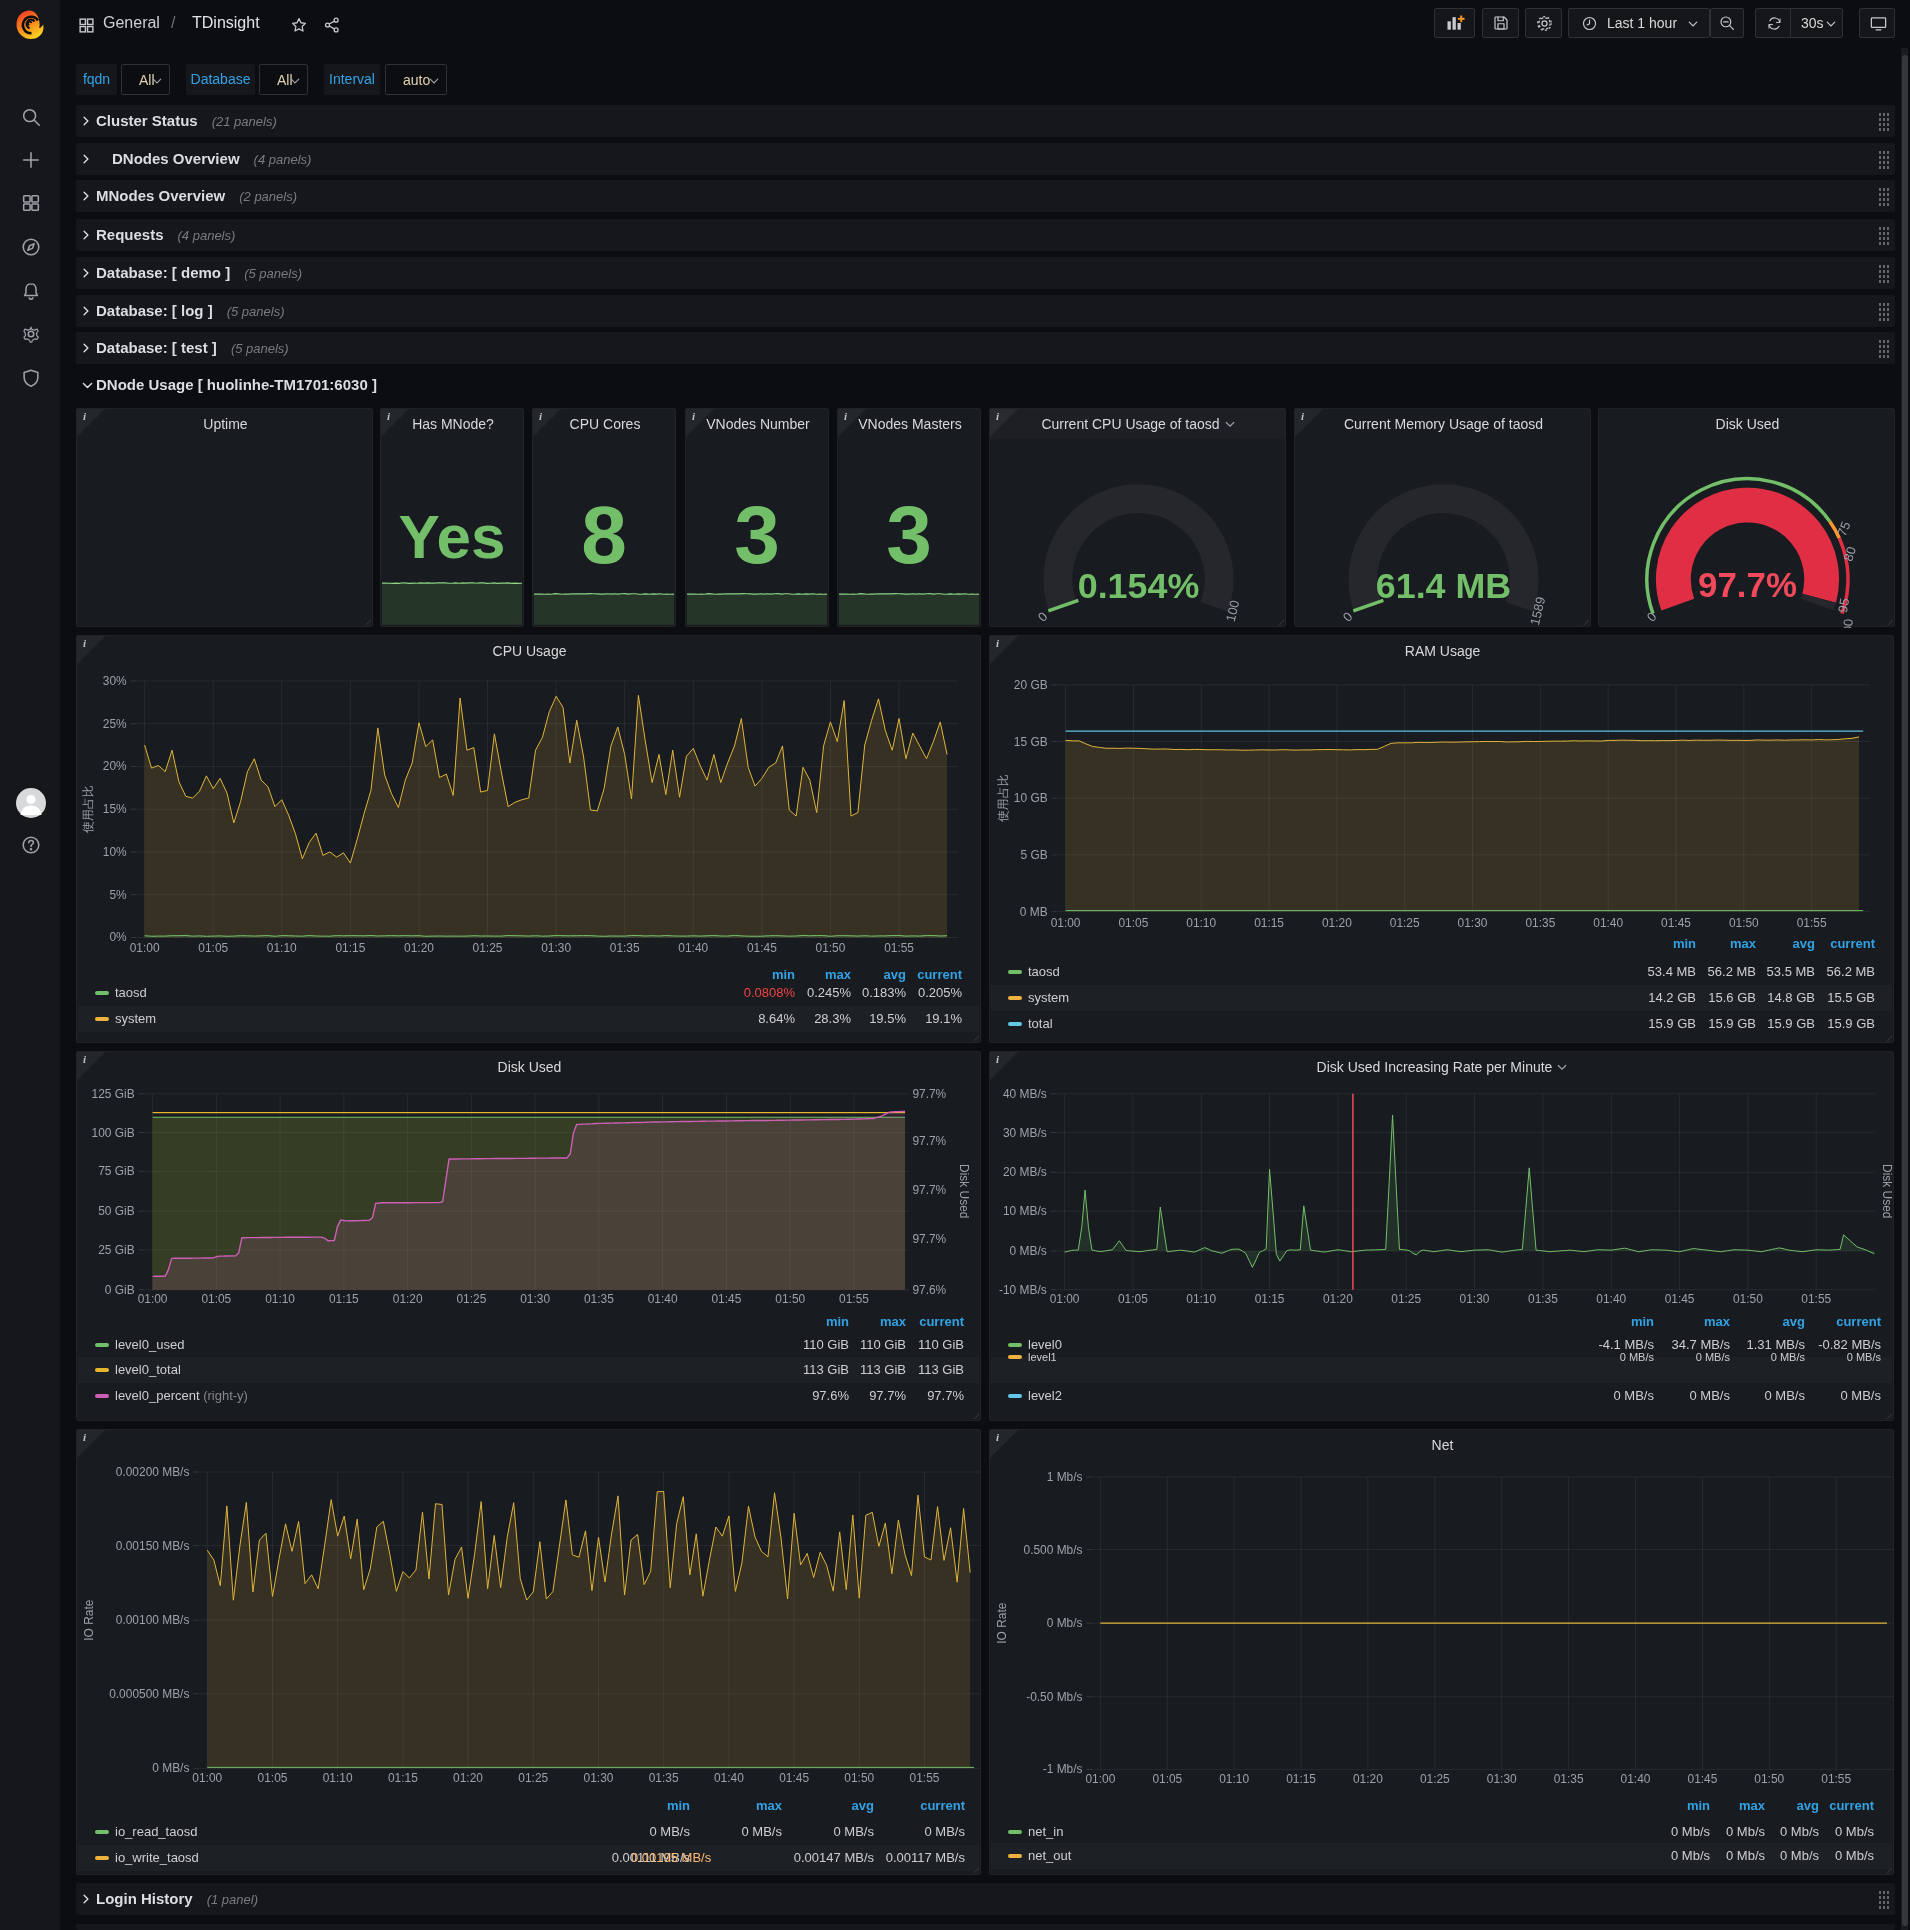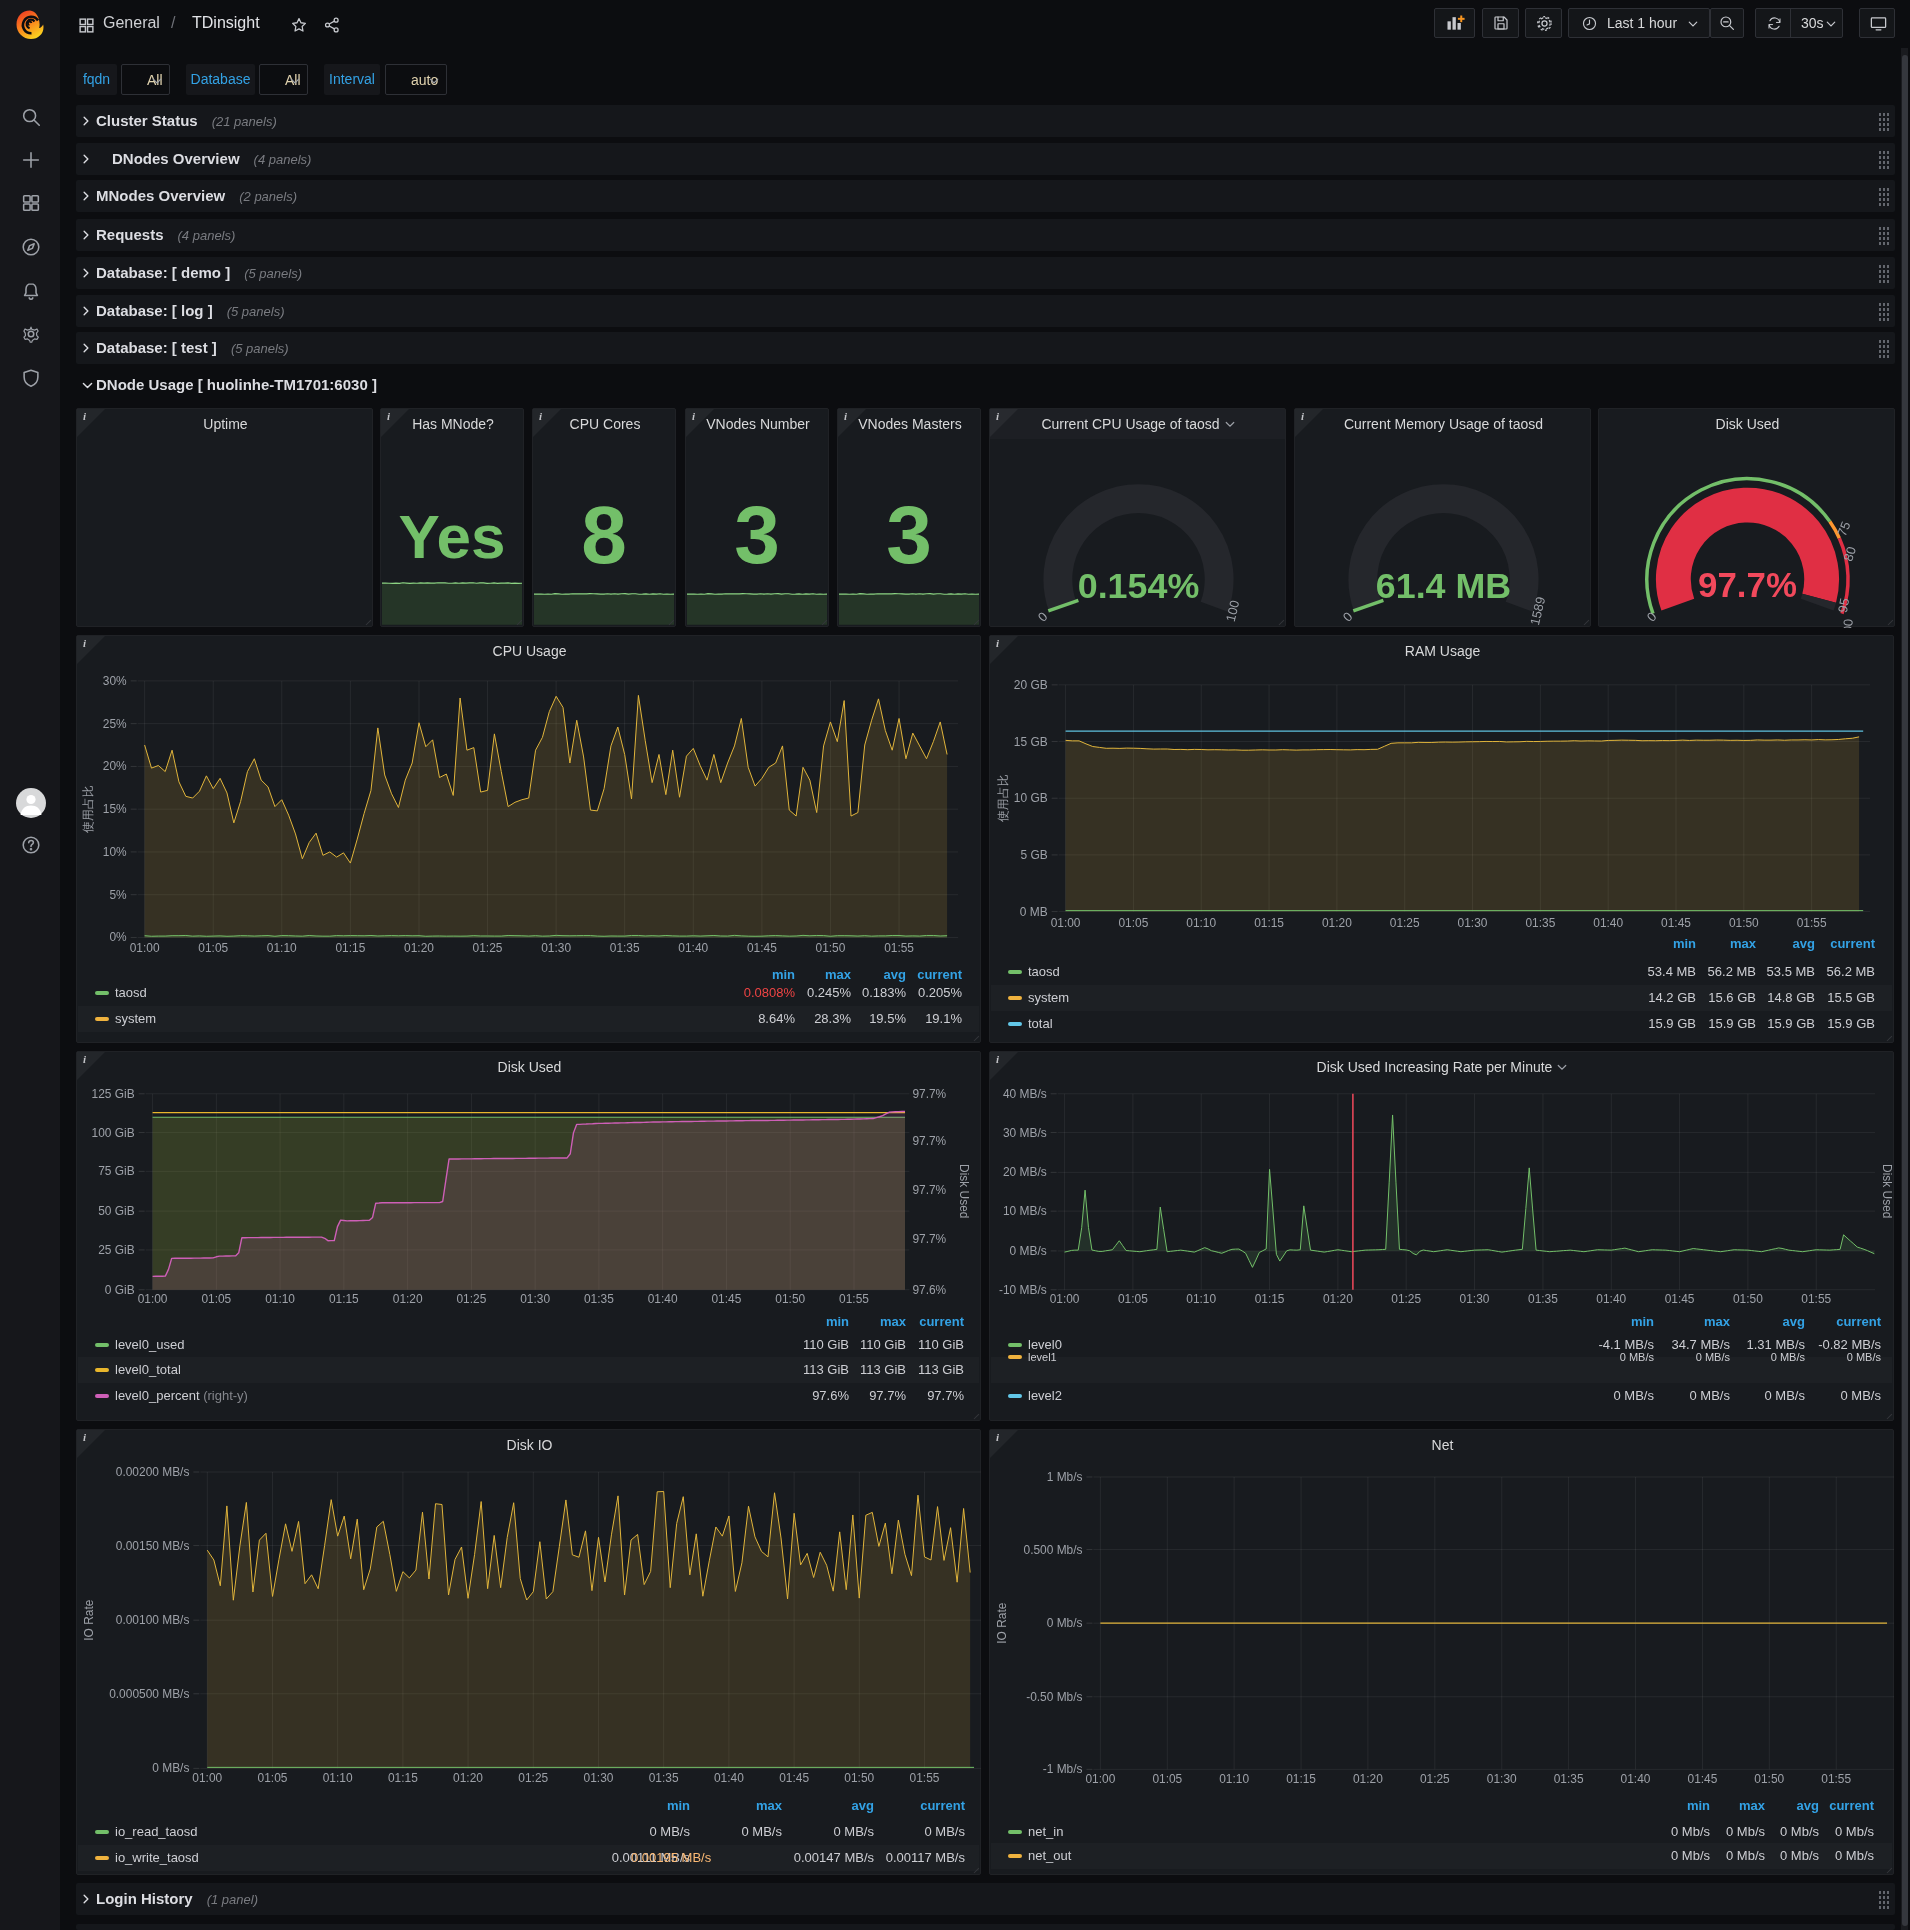--- a/index.html
+++ b/index.html
@@ -6,21 +6,21 @@
 .ptitle{position:absolute;top:0;left:0;height:30px;line-height:30px;text-align:center;color:#D8D9DA;font-size:14px;font-weight:500}
 .icorner{position:absolute;top:0;left:0;width:0;height:0;border-top:28px solid rgba(255,255,255,.05);border-right:28px solid transparent}
 .iletter{position:absolute;top:1px;left:6px;color:#C3C4C8;font-size:11px;font-style:italic;font-weight:700;font-family:"Liberation Serif",serif}
 .rowstrip{position:absolute;left:76px;width:1819px;height:32px;background:#15171B;border-radius:2px;color:#DCDDE2}
 .rowtitle{position:absolute;left:14px;top:0;line-height:32px;font-size:15px;font-weight:700}
 .rowcount{font-size:13px;font-style:italic;color:#797B80;font-weight:400;margin-left:14px}
 .dots{position:absolute;right:6px;top:7px;width:11px;height:19px;background-image:radial-gradient(circle, #63666D 1.2px, transparent 1.4px);background-size:4px 5px}
 .statv{position:absolute;left:0;right:0;text-align:center;color:#73BF69;font-weight:700}
 .vpill{position:absolute;height:31px;background:#16171B;border-radius:2px;line-height:31px;font-size:14px;white-space:nowrap}
 .vlabel{color:#33A2E5;font-weight:500;text-align:center}
-.vdrop{border:1px solid #2E3036;color:#E0D2AE;padding-left:25px;background:transparent}
+.vdrop{border:1px solid #2E3036;color:#E0D2AE;padding-left:17px;background:transparent}
 .tbtn{position:absolute;height:30px;border:1px solid #2E3036;border-radius:2px;background:#141619}
 .rsz{position:absolute;right:0px;bottom:3px;width:7px;height:1.2px;background:#34363B;transform:rotate(-45deg)}
 </style></head><body>
 <div style="position:absolute;left:0;top:0;width:60px;height:1930px;background:#16171B"></div>
 <svg width="36" height="36" viewBox="0 0 36 36" style="position:absolute;left:12px;top:7px">
 <defs>
       <linearGradient id="glogo" x1="0.2" y1="0" x2="0.75" y2="1">
         <stop offset="0" stop-color="#EE3B24"></stop>
         <stop offset="0.45" stop-color="#F9801D"></stop>
         <stop offset="1" stop-color="#FCDB1F"></stop>
@@ -647,21 +647,20 @@
       <div style="position:absolute;width:135px;right:241px;top:0;text-align:right;color:#CDCED3">0 MB/s</div>
       <div style="position:absolute;width:135px;right:165px;top:0;text-align:right;color:#CDCED3">0 MB/s</div>
       <div style="position:absolute;width:135px;right:90px;top:0;text-align:right;color:#CDCED3">0 MB/s</div>
       <div style="position:absolute;width:135px;right:14px;top:0;text-align:right;color:#CDCED3">0 MB/s</div>
     </div>
     <div class="rsz"></div>
   </div>
 <div class="panel" style="left:76px;top:1429px;width:905px;height:446px">
     <div class="icorner"></div>
     <div class="iletter">i</div>
-    <div class="ptitle" style="width:905px">Disk IO</div>
     <svg width="905" height="446" style="position:absolute;left:0;top:0" viewBox="0 0 910 448">
       <line x1="124" y1="42" x2="909" y2="42" stroke="rgba(255,255,255,0.07)" stroke-width="1"></line>
       <line x1="117" y1="42" x2="123" y2="42" stroke="rgba(255,255,255,0.12)" stroke-width="1"></line>
       <text x="113" y="46" fill="#9DA1A8" font-size="12" text-anchor="end">0.00200 MB/s</text>
       <line x1="124" y1="116" x2="909" y2="116" stroke="rgba(255,255,255,0.07)" stroke-width="1"></line>
       <line x1="117" y1="116" x2="123" y2="116" stroke="rgba(255,255,255,0.12)" stroke-width="1"></line>
       <text x="113" y="120" fill="#9DA1A8" font-size="12" text-anchor="end">0.00150 MB/s</text>
       <line x1="124" y1="191" x2="909" y2="191" stroke="rgba(255,255,255,0.07)" stroke-width="1"></line>
       <line x1="117" y1="191" x2="123" y2="191" stroke="rgba(255,255,255,0.12)" stroke-width="1"></line>
       <text x="113" y="195" fill="#9DA1A8" font-size="12" text-anchor="end">0.00100 MB/s</text>

